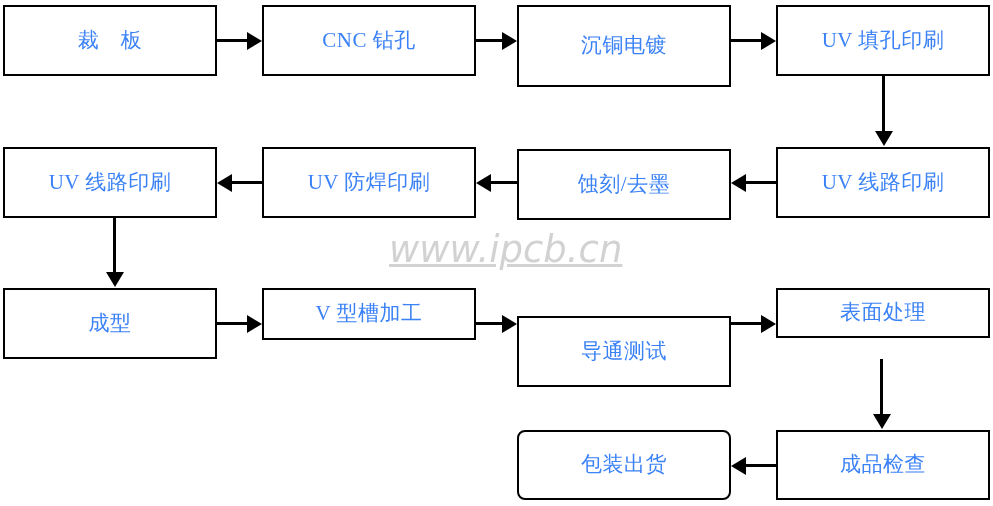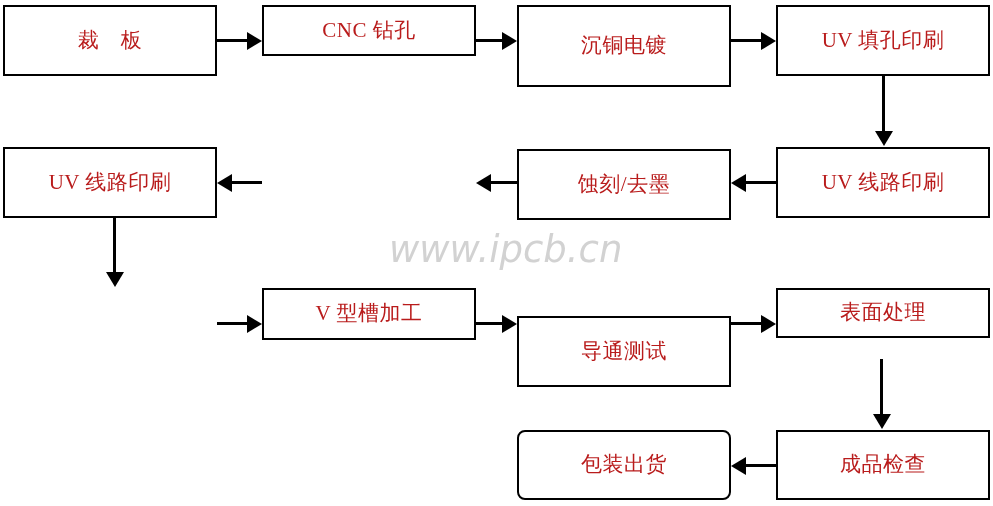--- a/index.html
+++ b/index.html
@@ -21,21 +21,21 @@
     border: 2px solid #000000;
     background: #ffffff;
     display: flex;
     align-items: center;
     justify-content: center;
     text-align: center;
     z-index: 3;
   }
   .node-label {
     font-size: 21px;
-    color: #b91c1c;
+    color: #3b82f6;
     line-height: 1.1;
     letter-spacing: 0.5px;
     white-space: pre;
   }
   .connector {
     position: absolute;
     z-index: 2;
   }
   .conn-line-h {
     position: absolute;
@@ -72,56 +72,63 @@
     left: 389px;
     top: 228px;
     font-family: "DejaVu Sans", "Liberation Sans", sans-serif;
     font-style: italic;
     font-size: 37px;
     color: #d2d2d2;
     letter-spacing: 0px;
     white-space: nowrap;
     z-index: 1;
     user-select: none;
+    text-decoration: underline;
   }
 </style>
 </head>
 <body>
 
 <div id="flowchart-canvas">
 
   <div class="node" style="left:3px; top:5px; width:214px; height:71px;">
     <span class="node-label">裁　板</span>
   </div>
 
-  <div class="node" style="left:262px; top:5px; width:214px; height:51px;">
+  <div class="node" style="left:262px; top:5px; width:214px; height:71px;">
     <span class="node-label">CNC 钻孔</span>
   </div>
 
   <div class="node" style="left:517px; top:5px; width:214px; height:82px;">
     <span class="node-label">沉铜电镀</span>
   </div>
 
   <div class="node" style="left:776px; top:5px; width:214px; height:71px;">
     <span class="node-label">UV 填孔印刷</span>
   </div>
 
   <div class="node" style="left:3px; top:147px; width:214px; height:71px;">
     <span class="node-label">UV 线路印刷</span>
   </div>
 
+  <div class="node" style="left:262px; top:147px; width:214px; height:71px;">
+    <span class="node-label">UV 防焊印刷</span>
+  </div>
 
   <div class="node" style="left:517px; top:149px; width:214px; height:71px;align-items:center;">
     <span class="node-label">蚀刻/去墨</span>
   </div>
 
   <div class="node" style="left:776px; top:147px; width:214px; height:71px;">
     <span class="node-label">UV 线路印刷</span>
   </div>
 
+  <div class="node" style="left:3px; top:288px; width:214px; height:71px;">
+    <span class="node-label">成型</span>
+  </div>
 
   <div class="node" style="left:262px; top:288px; width:214px; height:52px;">
     <span class="node-label">V 型槽加工</span>
   </div>
 
   <div class="node" style="left:517px; top:288px; width:214px; height:71px;margin-top:28px;">
     <span class="node-label">导通测试</span>
   </div>
 
   <div class="node" style="left:776px; top:288px; width:214px; height:50px;">

